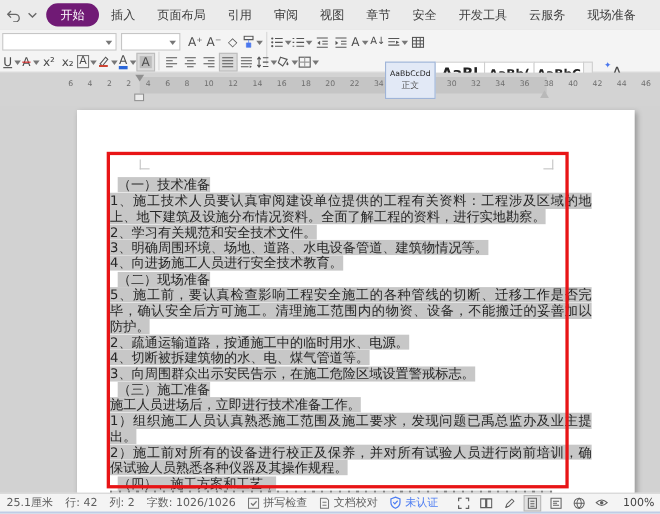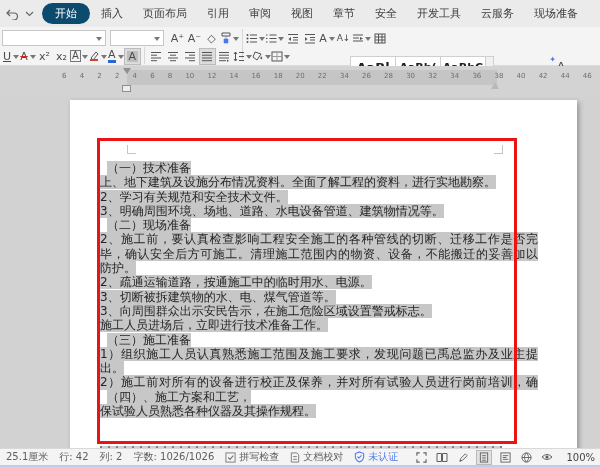--- a/index.html
+++ b/index.html
@@ -7,21 +7,21 @@
     font-family:"DejaVu Sans","Liberation Sans",sans-serif; }
   .app { position:relative; width:600px; height:467px; background:#d2d2d2; }
 
   
   .tabbar { position:absolute; left:0; top:0; width:600px; height:27px;
     background:#ebebeb; display:flex; align-items:center; }
   .qa { display:flex; align-items:center; gap:6px; padding:0 8px 0 6px; color:#666; }
   .qa svg { display:block; }
   .tabs { display:flex; align-items:center; gap:2px; }
   .tab { font-size:11px; color:#3c3c3c; padding:3px 9px; cursor:default; white-space:nowrap; }
-  .tab.active { background:#0c4a6e; color:#fff; border-radius:11px; padding:3px 13px; }
+  .tab.active { background:#701a75; color:#fff; border-radius:11px; padding:3px 13px; }
 
   
   .ribbon { position:absolute; left:0; top:27px; width:600px; height:39px;
     background:#f4f4f4; border-bottom:1px solid #dcdcdc; }
   .rrow { position:absolute; left:2px; display:flex; align-items:center; height:18px; }
   .r1 { top:2px; } .r2 { top:20px; }
   .combo { background:#fff; border:1px solid #c6c6c6; height:16px; position:relative; }
   .combo.fname { width:104px; } .combo.fsize { width:54px; }
   .combo::after { content:""; position:absolute; right:3px; top:6px;
     border:3px solid transparent; border-top:4px solid #777; }
@@ -274,20 +274,24 @@
       </span>
       <span class="rbtn drop">
         <svg width="12" height="11" viewBox="0 0 12 11">
             <rect x="1" y="1" width="10" height="9" fill="none" stroke="#555"></rect>
             <path d="M6 1v9M1 5.5h10" stroke="#999"></path>
           </svg>
       </span>
     </div>
 
     <div class="gallery">
+      <div class="stybox sel">
+        <span class="pv">AaBbCcDd</span>
+        <span class="nm">正文</span>
+      </div>
       <div class="stybox b1">
         <span class="pv">AaBl</span>
         <span class="nm">标题 1</span>
       </div>
       <div class="stybox b2">
         <span class="pv">AaBb(</span>
         <span class="nm">标题 2</span>
       </div>
       <div class="stybox b3">
         <span class="pv">AaBbC</span>
@@ -346,45 +350,49 @@
   </div>
 
   <div class="workspace">
     <div class="page"></div>
     <div class="cmark cm-tl"></div>
     <div class="cmark cm-tr"></div>
     <div class="redbox"></div>
 
     <div class="doc">
       <div class="line hdr"><span>（一）技术准备</span></div>
+      <div class="line stretch">
+          <span>1、施工技术人员要认真审阅建设单位提供的工程有关资料：工程涉及区域的地</span>
+        </div>
       <div class="line"><span>上、地下建筑及设施分布情况资料。全面了解工程的资料，进行实地勘察。</span></div>
       <div class="line"><span>2、学习有关规范和安全技术文件。</span></div>
       <div class="line"><span>3、明确周围环境、场地、道路、水电设备管道、建筑物情况等。</span></div>
+      <div class="line"><span>4、向进扬施工人员进行安全技术教育。</span></div>
       <div class="line hdr"><span>（二）现场准备</span></div>
       <div class="line stretch">
-          <span>2、施工前，要认真检查影响工程安全施工的各种管线的切断、迁移工作是否完</span>
+          <span>5、施工前，要认真检查影响工程安全施工的各种管线的切断、迁移工作是否完</span>
         </div>
       <div class="line stretch">
           <span>毕，确认安全后方可施工。清理施工范围内的物资、设备，不能搬迁的妥善加以</span>
         </div>
       <div class="line"><span>防护。</span></div>
       <div class="line"><span>2、疏通运输道路，按通施工中的临时用水、电源。</span></div>
-      <div class="line"><span>3、切断被拆建筑物的水、电、煤气管道等。</span></div>
+      <div class="line"><span>4、切断被拆建筑物的水、电、煤气管道等。</span></div>
       <div class="line"><span>3、向周围群众出示安民告示，在施工危险区域设置警戒标志。</span></div>
+      <div class="line hdr"><span>（三）施工准备</span></div>
       <div class="line"><span>施工人员进场后，立即进行技术准备工作。</span></div>
-      <div class="line hdr"><span>（三）施工准备</span></div>
       <div class="line stretch">
           <span>1）组织施工人员认真熟悉施工范围及施工要求，发现问题已禹总监办及业主提</span>
         </div>
       <div class="line"><span>出。</span></div>
       <div class="line stretch">
           <span>2）施工前对所有的设备进行校正及保养，并对所有试验人员进行岗前培训，确</span>
         </div>
+      <div class="line"><span>保试验人员熟悉各种仪器及其操作规程。</span></div>
       <div class="line hdr"><span>（四）、施工方案和工艺，</span></div>
-      <div class="line"><span>保试验人员熟悉各种仪器及其操作规程。</span></div>
     </div>
     <div class="sliver"></div>
   </div>
 
   <div class="statusbar">
     <div class="sleft">
       <span class="sitem">25.1厘米</span>
       <span class="sitem">行: 42</span>
       <span class="sitem">列: 2</span>
       <span class="sitem">字数: 1026/1026</span>

